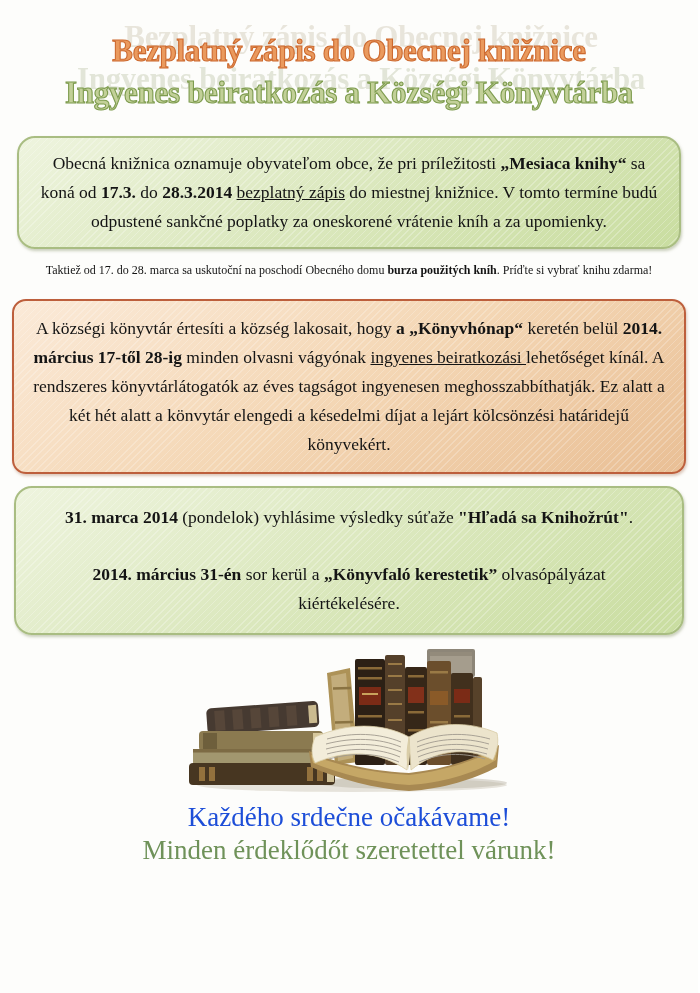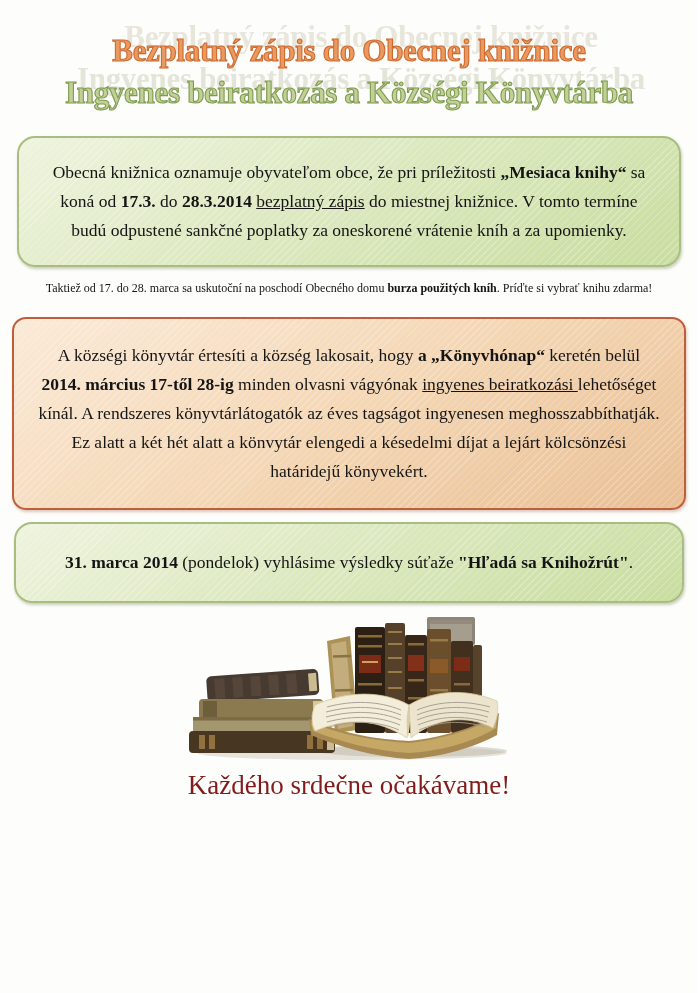--- a/index.html
+++ b/index.html
@@ -21,21 +21,21 @@
   .title-line .main{position:relative;z-index:1;white-space:nowrap;}
   .t-orange .main{color:#ea9a5e;-webkit-text-stroke:1.1px #cd6a30;}
   .t-orange .ghost{color:#d8d2c2;opacity:.55;}
   .t-green .main{color:#c2d098;-webkit-text-stroke:1.1px #7e9c4f;}
   .t-green .ghost{color:#cdd2bc;opacity:.55;}
 
   
   .box{
     text-align:center;font-size:17.5px;line-height:29px;position:relative;
   }
-  .box p{margin:12px;}
+  .box p{margin:3px;}
   .green-box{
     margin:22px 17px 0;
     border:2px solid #a9bd82;border-radius:18px;
     background:
       repeating-linear-gradient(135deg, rgba(255,255,255,.25) 0 1px, rgba(255,255,255,0) 1px 5px),
       linear-gradient(150deg,#eef4de 0%,#dde9c1 45%,#c9dda0 100%);
     box-shadow:1px 2px 3px rgba(140,150,110,.45);
     padding:8px 14px;
   }
   .orange-box{
@@ -54,21 +54,21 @@
   .free-text.hu{margin:9px 30px 0;}
 
   .b{font-weight:bold;}
   .u{text-decoration:underline;}
 
   
   .books{width:345px;margin:8px auto 0;height:152px;}
 
   
   .closing{text-align:center;font-size:27px;line-height:33px;}
-  .closing.c-orange{color:#7f1d1d;margin-top:6px;text-align:center;}
+  .closing.c-orange{color:#1d4ed8;margin-top:6px;text-align:center;}
   .closing.c-green{color:#6f9259;}
 </style>
 </head>
 <body>
 
 <div class="page">
 
   <header class="titles">
     <div class="title-line t-orange">
       <span class="ghost">Bezplatný zápis do Obecnej knižnice</span>
@@ -86,20 +86,21 @@
 
   <p class="free-text"><span class="r">Taktiež od 17. do 28. marca sa uskutoční na poschodí Obecného domu </span><span class="b">burza použitých kníh</span><span class="r">. Príďte si vybrať knihu zdarma!</span></p>
 
   <section class="box orange-box">
     <p><span class="r">A községi könyvtár értesíti a község lakosait, hogy </span><span class="b">a „Könyvhónap“</span><span class="r"> keretén belül </span><span class="b">2014. március 17-től 28-ig</span><span class="r"> minden olvasni vágyónak </span><span class="u">ingyenes beiratkozási </span><span class="r">lehetőséget kínál. A rendszeres könyvtárlátogatók az éves tagságot ingyenesen meghosszabbíthatják. Ez alatt a két hét alatt a könvytár elengedi a késedelmi díjat a lejárt kölcsönzési határidejű könyvekért.</span></p>
   </section>
 
 
   <section class="box green-box results-box">
     <p><span class="b">31. marca 2014</span><span class="r"> (pondelok) vyhlásime výsledky súťaže </span><span class="b">"Hľadá sa Knihožrút"</span><span class="r">.</span></p>
+    <p><span class="b">2014. március 31-én</span><span class="r"> sor kerül a </span><span class="b">„Könyvfaló kerestetik”</span><span class="r"> olvasópályázat kiértékelésére.</span></p>
   </section>
 
   <div class="books">
     <svg width="345" height="152" viewBox="0 0 345 152" xmlns="http://www.w3.org/2000/svg">
 
       <ellipse cx="175" cy="142" rx="155" ry="7" fill="#cfc9bc" opacity="0.5"></ellipse>
       <ellipse cx="235" cy="140" rx="95" ry="6" fill="#b9b2a2" opacity="0.45"></ellipse>
 
       <g>
 
@@ -191,15 +192,16 @@
           <path d="M240 109 C262 100 287 99 311 106"></path>
           <path d="M241 114 C262 105 286 104 310 111"></path>
           <path d="M242 119 C263 110 285 109 308 116"></path>
         </g>
       </g>
     </svg>
   </div>
 
   <footer>
     <div class="closing c-orange">Každého srdečne očakávame!</div>
+    <div class="closing c-green">Minden érdeklődőt szeretettel várunk!</div>
   </footer>
 
 </div>
 
 </body></html>

